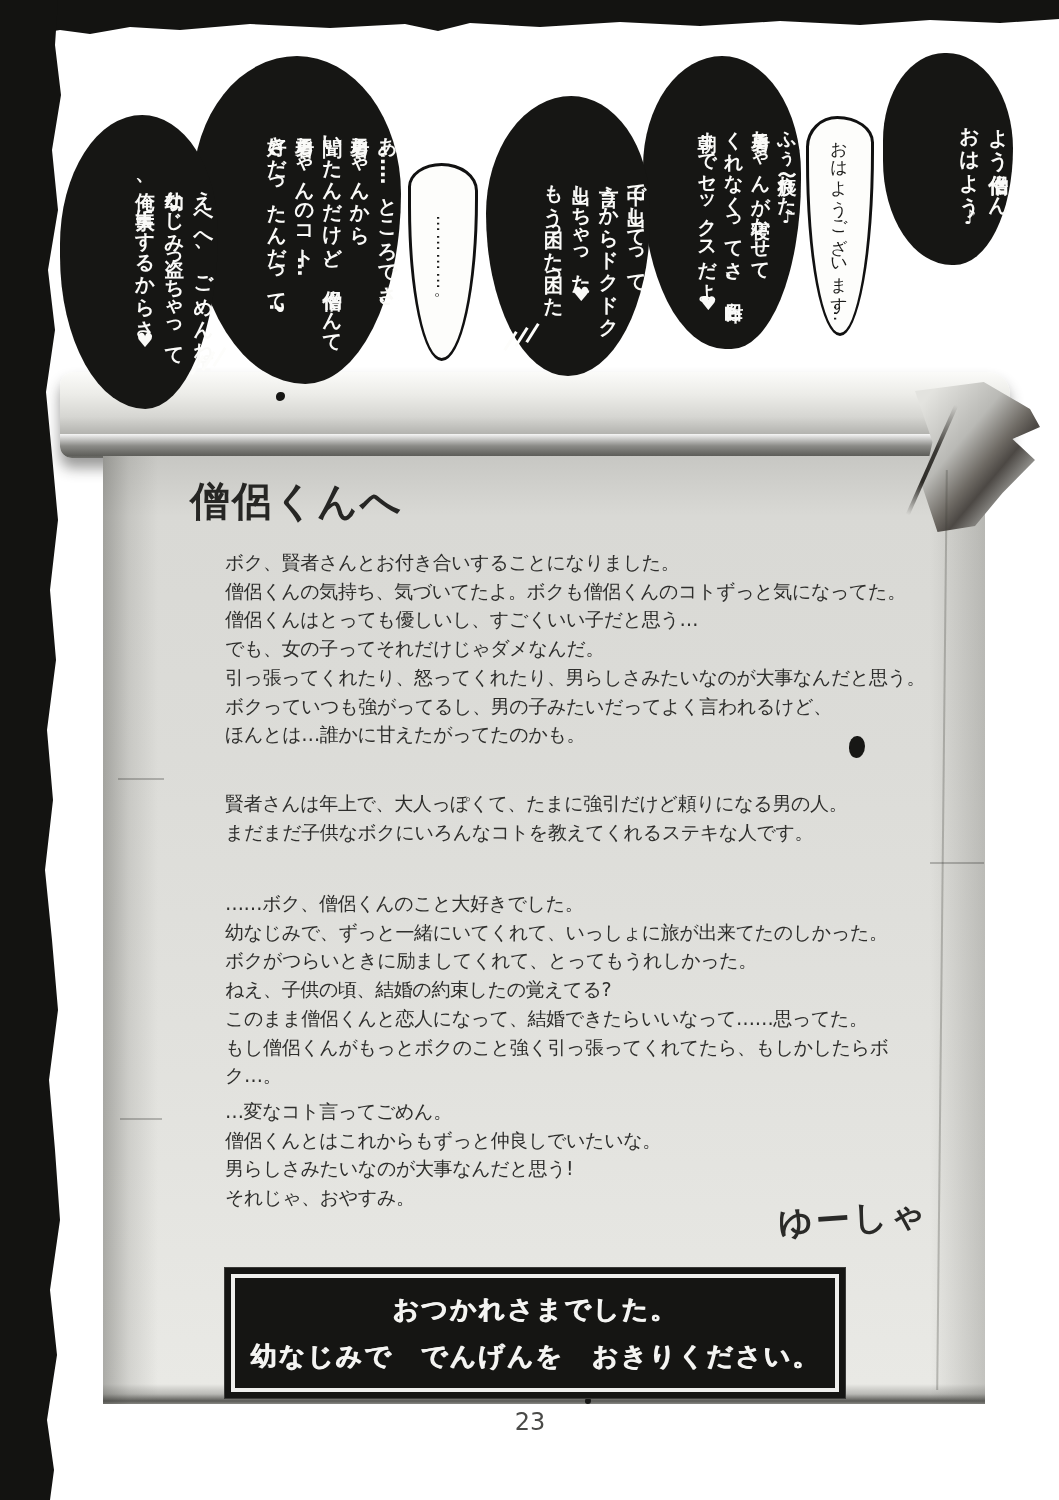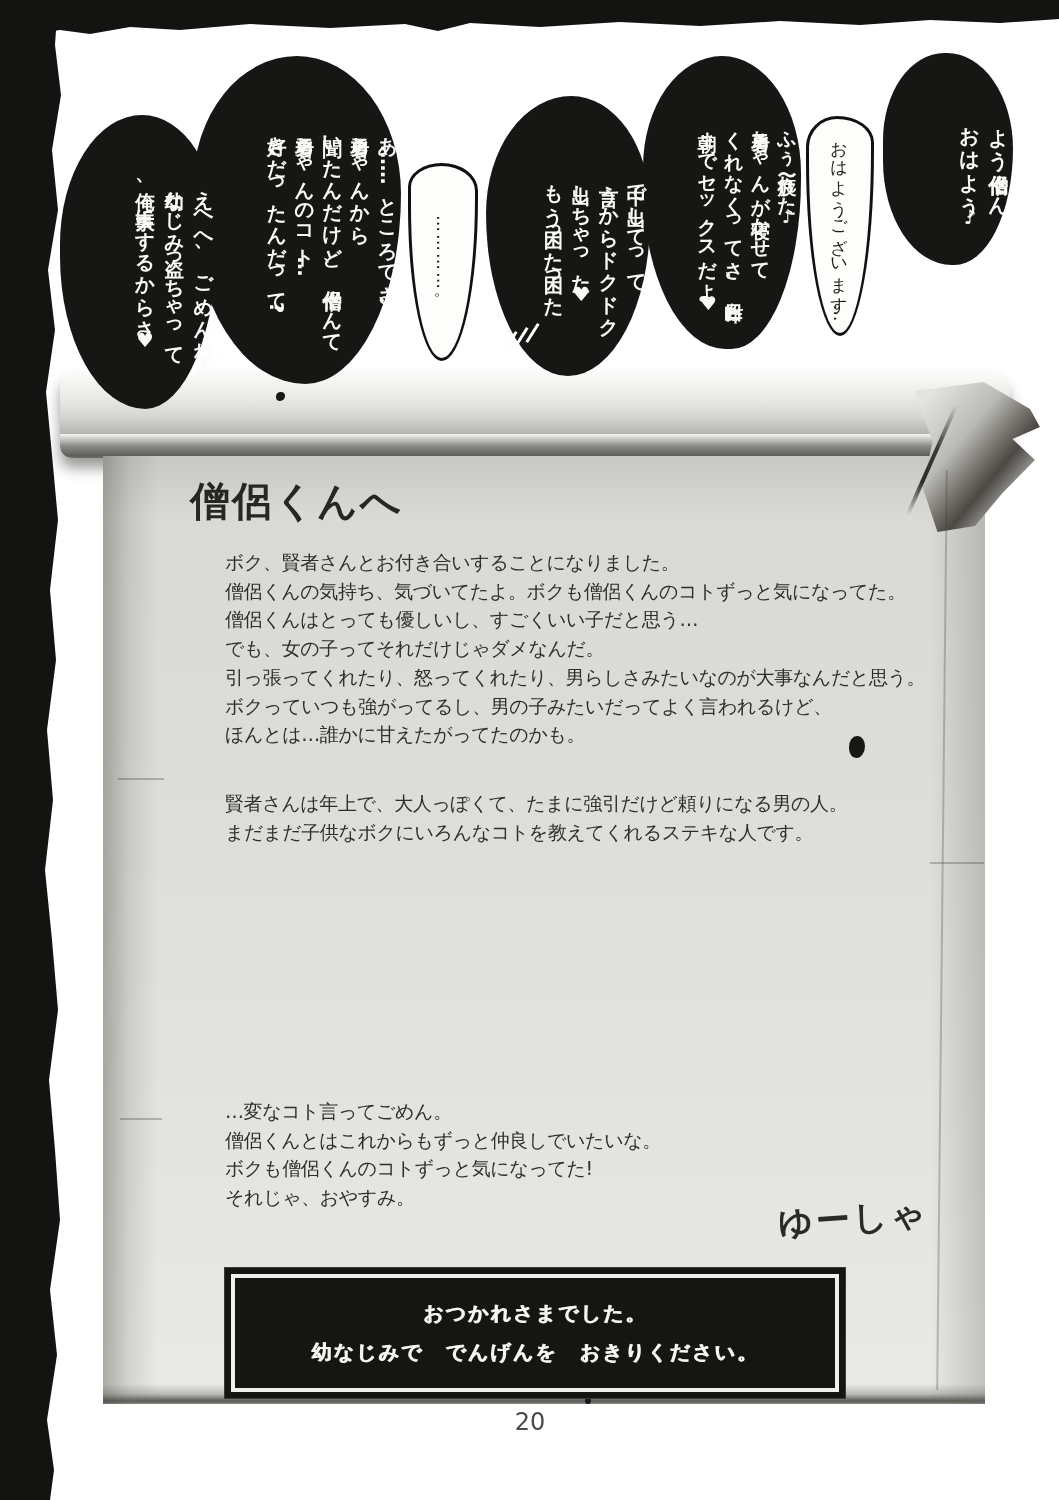--- a/index.html
+++ b/index.html
@@ -54,21 +54,21 @@
   .letter-par{position:absolute;left:225px;z-index:2;width:720px;font-size:19px;line-height:28.7px;
         color:#2e2e2c;white-space:pre-line;letter-spacing:-0.4px;font-weight:500;}
   #par-1{top:548px;} #par-2{top:789px;} #par-3{top:889px;} #par-4{top:1097px;}
   .letter-signature{position:absolute;left:778px;top:1196px;z-index:2;font-size:34px;font-weight:bold;
         color:#2a2a28;transform:rotate(-4deg);letter-spacing:3px;}
   
   .dq-box{position:absolute;left:225px;top:1268px;width:620px;height:130px;z-index:3;
         background:#151513;padding:6px;box-sizing:border-box;box-shadow:0 0 0 1px #3a3a38;}
   .dq-inner{width:100%;height:100%;box-sizing:border-box;border:4px solid #efefed;
         display:flex;flex-direction:column;justify-content:center;align-items:center;gap:12px;}
-  .dq-line{color:#f4f4f2;font-weight:bold;font-size:20px;letter-spacing:2px;
+  .dq-line{color:#f4f4f2;font-weight:bold;font-size:26px;letter-spacing:2px;
         font-family:"DejaVu Sans Mono","DejaVu Sans",monospace;
         text-shadow:1px 0 0 #f4f4f2;}
   
   .page-number{position:absolute;left:430px;top:1408px;width:200px;z-index:2;text-align:center;
         font-size:24px;color:#4a4a48;}
 </style>
 </head>
 <body>
 
 <div id="page">
@@ -136,28 +136,34 @@
   <div class="letter-salutation">僧侶くんへ</div>
   <div id="par-2" class="letter-par">賢者さんは年上で、大人っぽくて、たまに強引だけど頼りになる男の人。
 まだまだ子供なボクにいろんなコトを教えてくれるステキな人です。</div>
   <div id="par-1" class="letter-par">ボク、賢者さんとお付き合いすることになりました。
 僧侶くんの気持ち、気づいてたよ。ボクも僧侶くんのコトずっと気になってた。
 僧侶くんはとっても優しいし、すごくいい子だと思う…
 でも、女の子ってそれだけじゃダメなんだ。
 引っ張ってくれたり、怒ってくれたり、男らしさみたいなのが大事なんだと思う。
 ボクっていつも強がってるし、男の子みたいだってよく言われるけど、
 ほんとは…誰かに甘えたがってたのかも。</div>
+  <div id="par-3" class="letter-par">……ボク、僧侶くんのこと大好きでした。
+幼なじみで、ずっと一緒にいてくれて、いっしょに旅が出来てたのしかった。
+ボクがつらいときに励ましてくれて、とってもうれしかった。
+ねえ、子供の頃、結婚の約束したの覚えてる?
+このまま僧侶くんと恋人になって、結婚できたらいいなって……思ってた。
+もし僧侶くんがもっとボクのこと強く引っ張ってくれてたら、もしかしたらボク…。</div>
   <div id="par-4" class="letter-par">…変なコト言ってごめん。
 僧侶くんとはこれからもずっと仲良しでいたいな。
-ボクも僧侶くんのコトずっと気になってた!
+男らしさみたいなのが大事なんだと思う!
 それじゃ、おやすみ。</div>
   <div class="letter-signature">ゆーしゃ</div>
 
   <div class="dq-box">
     <div class="dq-inner">
       <div class="dq-line">おつかれさまでした。</div>
       <div class="dq-line">幼なじみで　でんげんを　おきりください。</div>
     </div>
   </div>
 
-  <div class="page-number">20</div>
+  <div class="page-number">23</div>
 
 </div>
 
 </body></html>

